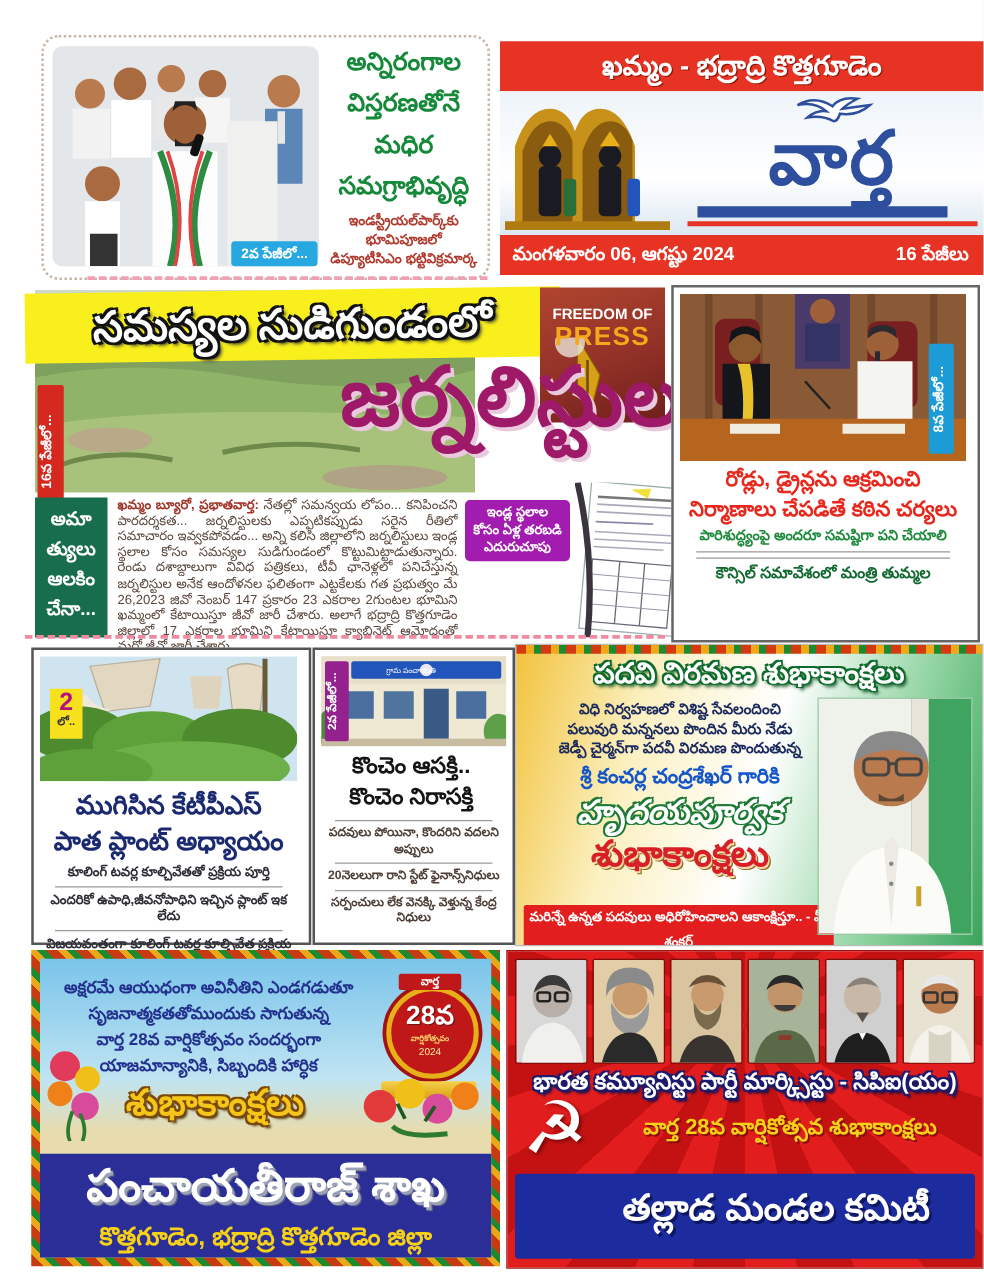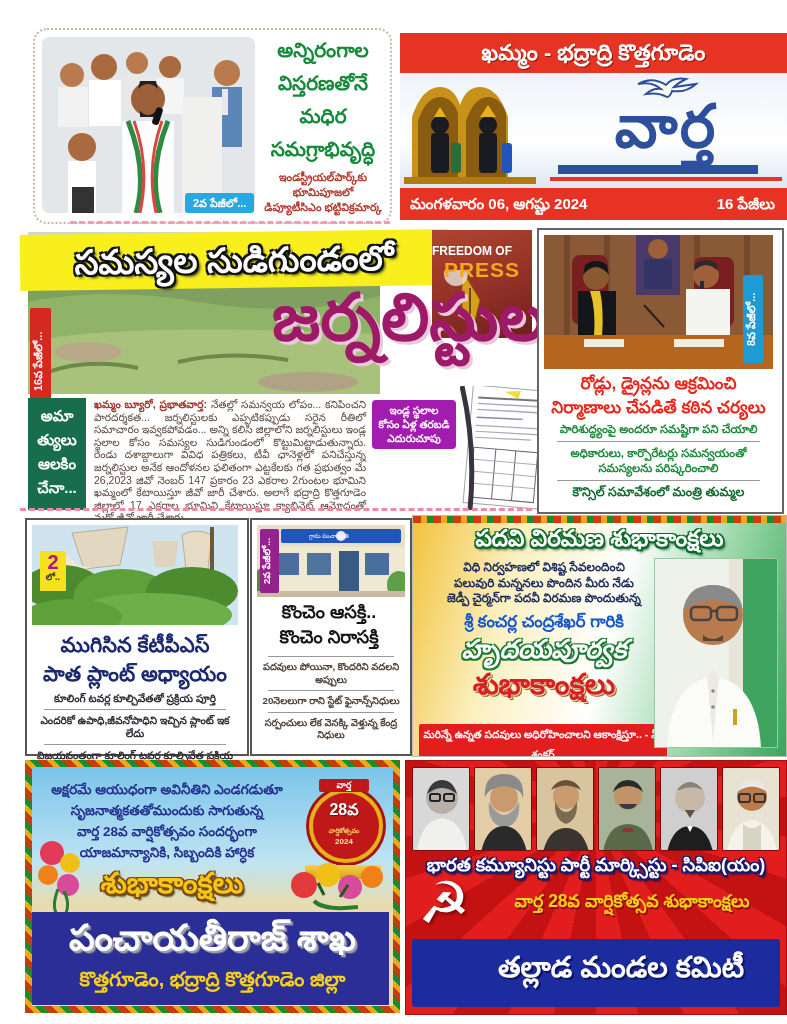--- a/index.html
+++ b/index.html
@@ -39,21 +39,21 @@
   .main-story{left:20px;top:228px;width:512px;height:284px;}
   .land-photo{left:8px;top:4px;width:352px;height:162px;overflow:hidden;}
   .kicker-band{left:0;top:4px;width:428px;height:56px;background:#f8ef1c;transform:rotate(-0.8deg);}
   .kicker-text{width:100%;text-align:center;font-size:34px;font-weight:900;color:#fff;line-height:56px;
       text-shadow:-2px -2px 0 #111,2px -2px 0 #111,-2px 2px 0 #111,2px 2px 0 #111,3px 3px 3px #333;}
   .vtag{writing-mode:vertical-rl;transform:rotate(180deg);color:#fff;font-weight:bold;font-size:11px;
         text-align:center;border-radius:2px;}
   .main-vtag{left:10px;top:80px;width:21px;height:106px;background:#d5281e;}
   .press-img{left:412px;top:2px;width:100px;height:108px;background:linear-gradient(160deg,#b0452f,#8e2f26 60%,#6e1f1a);
              overflow:hidden;}
-  .press-l1{left:0;top:14px;width:100%;color:#fff;font-weight:900;font-size:12px;}
+  .press-l1{left:0;top:14px;width:100%;text-align:center;color:#fff;font-weight:900;font-size:12px;}
   .press-l2{left:0;top:28px;width:100%;text-align:center;color:#f4a81c;font-weight:900;font-size:21px;letter-spacing:1px;}
   .main-headline{left:252px;top:54px;width:280px;font-size:66px;line-height:70px;font-weight:900;color:#9e1968;
                  text-shadow:3px 3px 0 #e9c9dd;}
   .side-label{left:8px;top:170px;width:58px;height:106px;background:#186e4c;color:#fff;font-weight:bold;
               font-size:15px;text-align:center;padding-top:6px;line-height:24px;}
   .main-body{left:74px;top:170px;width:272px;height:110px;font-size:10.5px;line-height:12.6px;color:#5a463c;
              text-align:justify;}
   .byline{color:#a03428;font-weight:bold;}
   .highlight-box{left:352px;top:172px;width:84px;height:46px;background:#a21caf;border-radius:4px;color:#fff;
                  font-weight:bold;font-size:10.5px;line-height:14px;text-align:center;padding-top:3px;}
@@ -107,27 +107,27 @@
   .gold-ad{left:25px;top:760px;width:375px;height:253px;
            background:repeating-linear-gradient(45deg,#c83a10 0 7px,#e8a818 7px 12px,#1e8a30 12px 17px);padding:0;}
   .gold-inner{left:7px;top:7px;width:361px;height:239px;background:linear-gradient(180deg,#7ac4ea 0%,#bfe4f2 40%,#e8dcae 58%);overflow:hidden;}
   .gold-lines{left:4px;top:12px;width:262px;text-align:center;color:#23308d;font-weight:900;font-size:13.5px;line-height:21px;}
   .gold-word{left:30px;top:100px;width:220px;text-align:center;font-size:29px;font-weight:900;color:#f5c518;
       text-shadow:-1.5px -1.5px 0 #7c4a08,1.5px -1.5px 0 #7c4a08,-1.5px 1.5px 0 #7c4a08,2px 2.5px 2px #5c3606;}
   .badge{right:6px;top:10px;width:86px;height:118px;text-align:center;}
   .badge-circle{left:8px;top:12px;width:66px;height:66px;border-radius:50%;background:#c01818;
       border:4px solid #e8b018;box-shadow:0 0 0 3px #a21212;}
   .badge-top{left:18px;top:2px;width:50px;background:#c01818;color:#fff;font-weight:bold;font-size:9px;line-height:13px;border-radius:2px;}
-  .badge-n{left:0;top:24px;width:86px;color:#fff;font-weight:900;font-size:16px;text-shadow:1px 1px 0 #701010;}
+  .badge-n{left:0;top:24px;width:86px;color:#fff;font-weight:900;font-size:21px;text-shadow:1px 1px 0 #701010;}
   .badge-l{left:0;top:50px;width:86px;color:#f5d068;font-weight:bold;font-size:6.5px;}
-  .badge-y{left:0;top:60px;width:86px;color:#ffe9a0;font-weight:bold;font-size:8px;}
+  .badge-y{left:0;top:60px;width:86px;color:#ffe9a0;font-weight:normal;font-size:8px;}
   .badge-ribbon{left:4px;top:88px;width:76px;height:14px;background:linear-gradient(180deg,#f7d04a,#d8a012);
       color:#8c1010;font-size:6px;line-height:14px;border-radius:2px;font-weight:bold;}
   .blue-band{background:#2a2e96;text-align:center;}
-  .gold-band{left:0px;top:145px;width:357px;height:93px;}
+  .gold-band{left:0px;top:156px;width:357px;height:93px;padding-left:29px;}
   .gold-band-1{left:0;top:4px;width:361px;font-size:36px;font-weight:900;color:#fff;line-height:44px;
       text-shadow:2px 2px 0 #9aa0b8,3px 3px 0 #5a5f80;}
   .gold-band-2{left:0;top:52px;width:361px;font-size:20px;font-weight:900;color:#f7d018;line-height:30px;}
 
   
   .red-ad{left:405px;top:760px;width:380px;height:253px;overflow:hidden;border:1px solid #a21010;
       background:repeating-conic-gradient(from 0deg at 50% 22%,#e21d1d 0 12deg,#c41212 12deg 24deg);}
   .portraits{left:6px;top:6px;width:368px;height:84px;display:flex;gap:4px;}
   .portrait{flex:1;border:1px solid #7a0c0c;border-radius:2px;overflow:hidden;}
   .cpim-l1{left:0;top:94px;width:380px;text-align:center;color:#fff;font-weight:900;font-size:18px;
@@ -323,21 +323,20 @@
       </svg>
       <div class="abs vtag council-vtag">8వ పేజీలో...</div>
     </div>
     <div class="abs council-head">
       <div>రోడ్లు, డ్రైన్లను ఆక్రమించి</div>
       <div>నిర్మాణాలు చేపడితే కఠిన చర్యలు</div>
     </div>
     <div class="abs points council-points">
       <div>పారిశుద్ధ్యంపై అందరూ సమష్టిగా పని చేయాలి</div>
       <div class="rule"></div>
-      <div>అధికారులు, కార్పొరేటర్లు సమన్వయంతో సమస్యలను పరిష్కరించాలి</div>
       <div class="rule"></div>
       <div class="pt-strong">కౌన్సిల్ సమావేశంలో మంత్రి తుమ్మల</div>
     </div>
   </div>
 
   <div class="abs ktps">
     <div class="abs ktps-photo">
       <svg width="206" height="100" viewBox="0 0 206 100">
         <rect width="206" height="100" fill="#cfe4ee"></rect>
         <path d="M40 8 L96 2 L88 40 L52 44 Z" fill="#e2d8c2" stroke="#b8ae96" stroke-width="1"></path>

